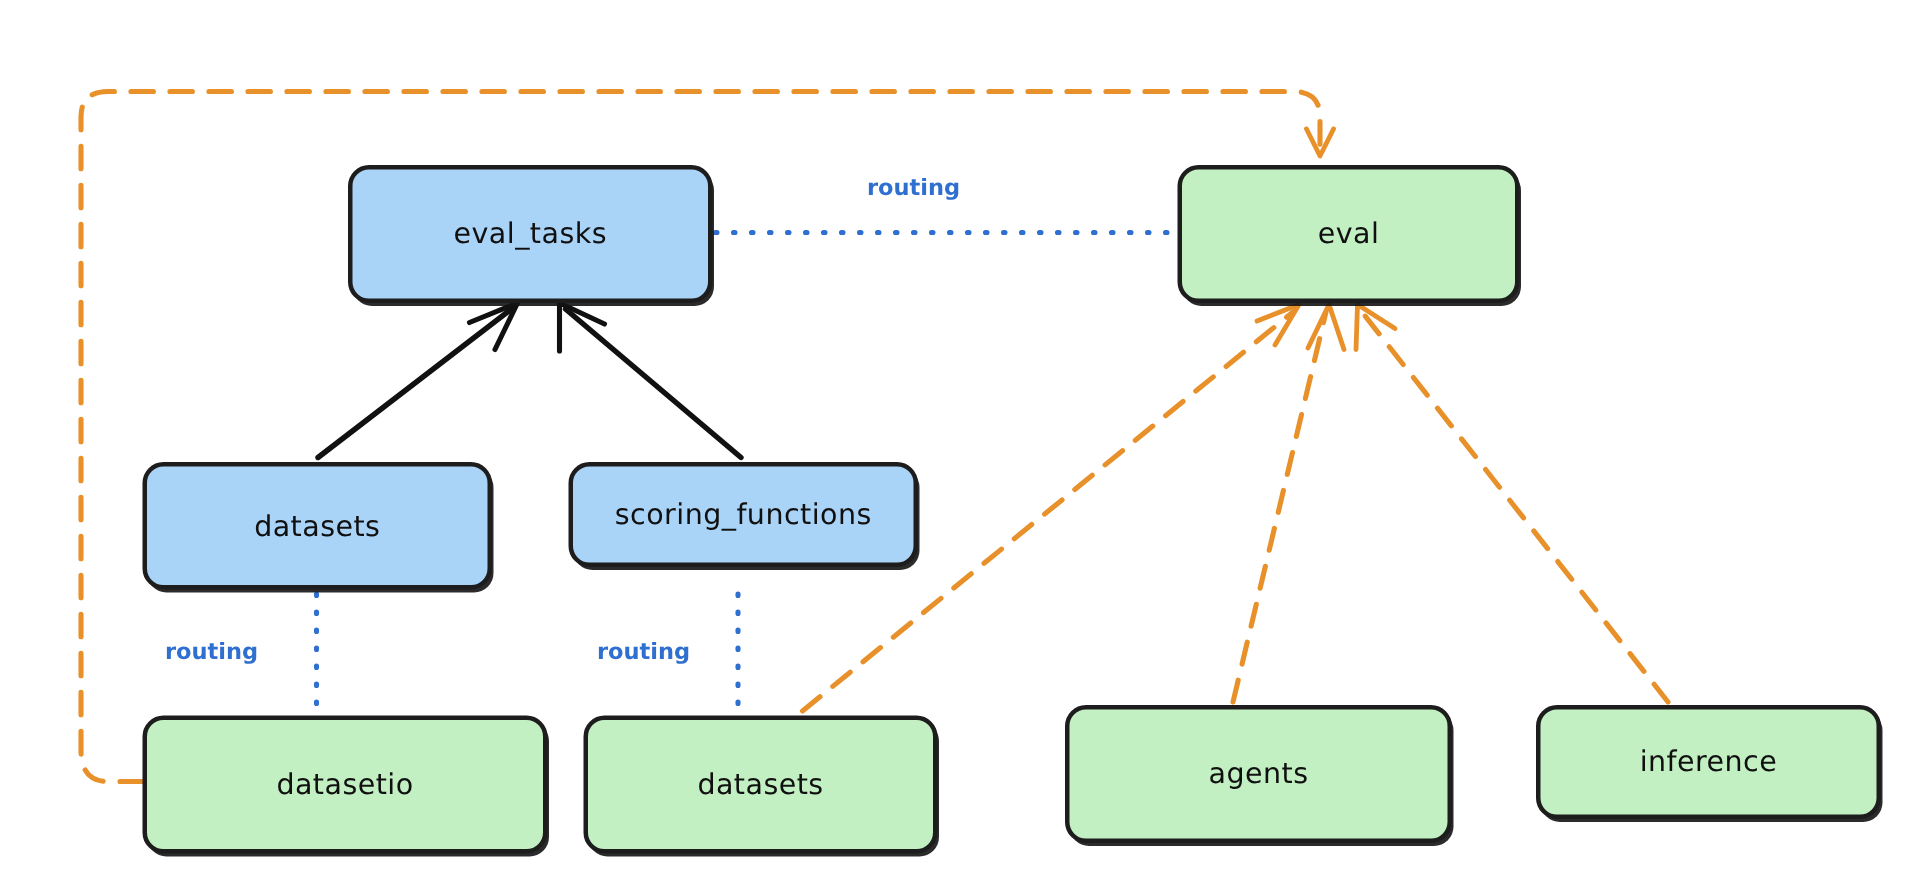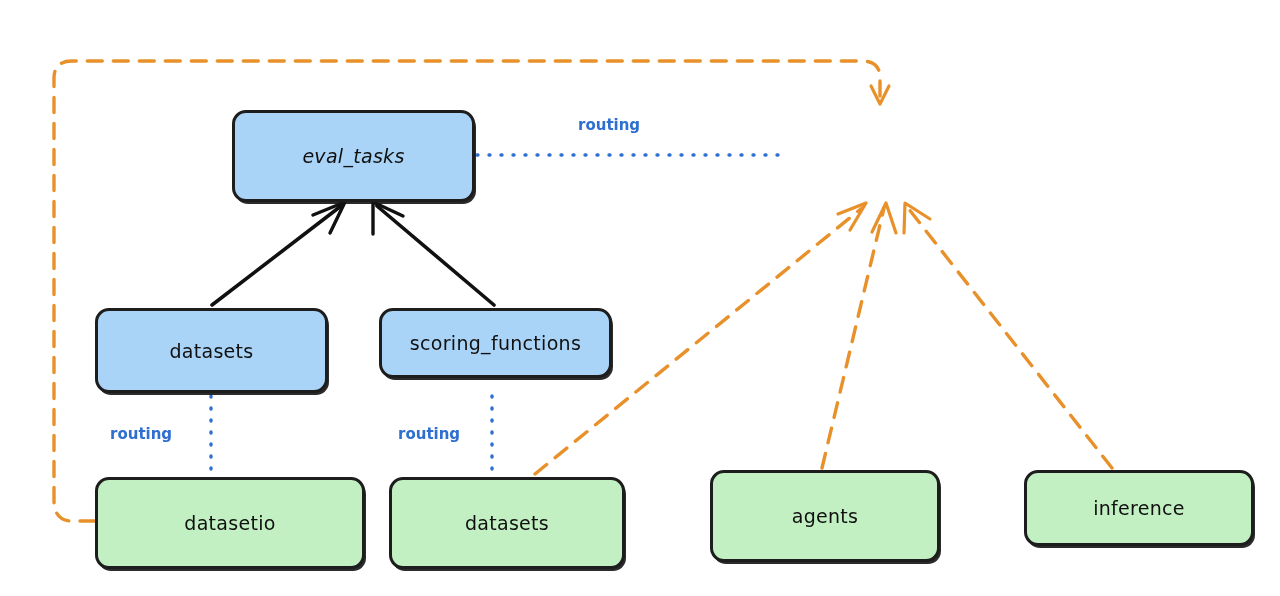--- a/index.html
+++ b/index.html
@@ -86,42 +86,45 @@
     <path d="M 494 305 L 377 206" fill="none" stroke="#111111" stroke-width="3.6" stroke-linecap="round"></path>
     <path d="M 373 234 L 373 202 L 403 216" fill="none" stroke="#111111" stroke-width="3.4" stroke-linecap="round" stroke-linejoin="round"></path>
 
     <path d="M 477 155 L 783 155" fill="none" stroke="#2f6fd0" stroke-width="3.4" stroke-dasharray="1 11" stroke-linecap="round"></path>
 
     <path d="M 211 396 L 211 474" fill="none" stroke="#2f6fd0" stroke-width="3.4" stroke-dasharray="1 11" stroke-linecap="round"></path>
 
     <path d="M 492 396 L 492 474" fill="none" stroke="#2f6fd0" stroke-width="3.4" stroke-dasharray="1 11" stroke-linecap="round"></path>
   </svg>
 
-  <div class="node api" style="left:232px; top:110px; width:243px; height:92px;font-style:italic;">
+  <div class="node api" style="left:232px; top:110px; width:243px; height:92px;">
     <span class="node-label">eval_tasks</span>
   </div>
 
+  <div class="node provider" style="left:785px; top:110px; width:228px; height:92px;">
+    <span class="node-label">eval</span>
+  </div>
 
   <div class="node api" style="left:95px; top:308px; width:233px; height:85px;">
     <span class="node-label">datasets</span>
   </div>
 
   <div class="node api" style="left:379px; top:308px; width:233px; height:70px;">
     <span class="node-label">scoring_functions</span>
   </div>
 
   <div class="node provider" style="left:95px; top:477px; width:270px; height:92px;">
     <span class="node-label">datasetio</span>
   </div>
 
   <div class="node provider" style="left:389px; top:477px; width:236px; height:92px;">
     <span class="node-label">datasets</span>
   </div>
 
-  <div class="node provider" style="left:710px; top:470px; width:230px; height:92px;">
+  <div class="node provider" style="left:710px; top:470px; width:258px; height:92px;">
     <span class="node-label">agents</span>
   </div>
 
   <div class="node provider" style="left:1024px; top:470px; width:230px; height:76px;">
     <span class="node-label">inference</span>
   </div>
 
   <div class="edge-label" style="left:578px; top:116px;">routing</div>
 
   <div class="edge-label" style="left:110px; top:425px;">routing</div>

